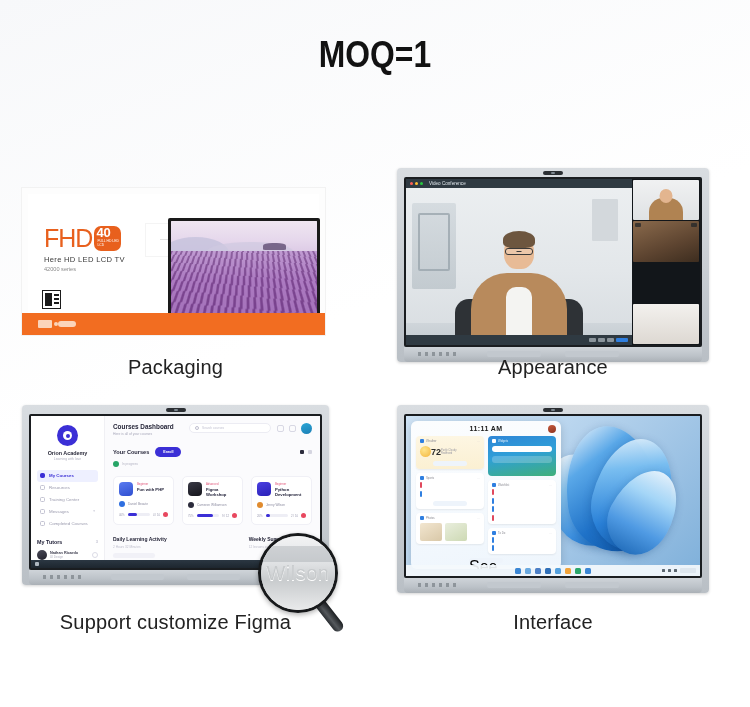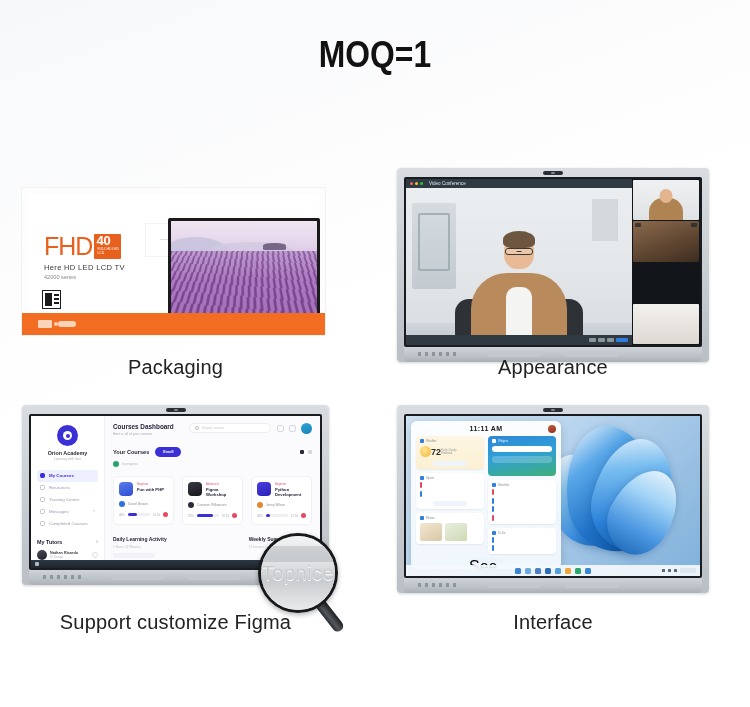--- a/index.html
+++ b/index.html
@@ -39,29 +39,29 @@
   }
 
   
   .box{
     position:absolute; left:0; top:28px; width:303px; height:147px;
     background:#fdfdfd;
     box-shadow:0 0 0 1px #f2f2f2;
     overflow:hidden;
   }
   .box-inner{ position:absolute; inset:6px 6px 0 6px; background:#ffffff; }
-  .fhd-wrap{ position:absolute; left:16px; top:40px; width:120px; }
+  .fhd-wrap{ position:absolute; left:16px; top:32px; width:120px; }
   .fhd-row{ display:flex; align-items:flex-start; }
   .fhd-text{
     font-size:25px; font-weight:300; color:#e8601d; letter-spacing:-1px;
     line-height:25px; font-family:"Liberation Sans", sans-serif;
   }
   .fhd-badge{
     background:#e8601d; color:#fff; width:27px; height:25px;
-    margin-left:2px; position:relative; border-radius:1px;
+    margin-left:2px; position:relative; border-radius:7px;
   }
   .fhd-badge b{ position:absolute; left:2px; top:0px; font-size:13px; line-height:13px;}
   .fhd-badge i{ position:absolute; left:3px; top:13px; font-size:3.4px; line-height:4px; font-style:normal; width:22px;}
   .fhd-sub{ font-size:7.6px; color:#3a3a3a; margin-top:4px; letter-spacing:.3px; }
   .fhd-sub2{ font-size:5.6px; color:#8a8a8a; margin-top:2px; }
   .white-tab{
     position:absolute; left:118px; top:30px; width:62px; height:32px;
     background:#fff; box-shadow:0 0 0 1px #f4f4f4;
   }
   .white-tab:after{
@@ -782,21 +782,21 @@
           <span class="foot-grill2"></span>
         </div>
       </div>
     </div>
 
     <div class="mag" style="left:236px; top:128px; width:120px; height:120px;">
       <div class="mag-handle" style="left:64px; top:58px; transform:rotate(-38deg);"></div>
       <div class="mag-lens" style="left:0; top:0; width:80px; height:80px;">
         <div class="mag-topnice">
           <span class="strip"></span>
-          <span>Topnice</span>
+          <span>Wilson</span>
         </div>
       </div>
     </div>
 
     <div class="caption" style="top:206px">Support customize Figma</div>
   </div>
 
   <div class="cell cell-br">
     <div class="ifp" style="top:0">
       <div class="ifp-bezel">

